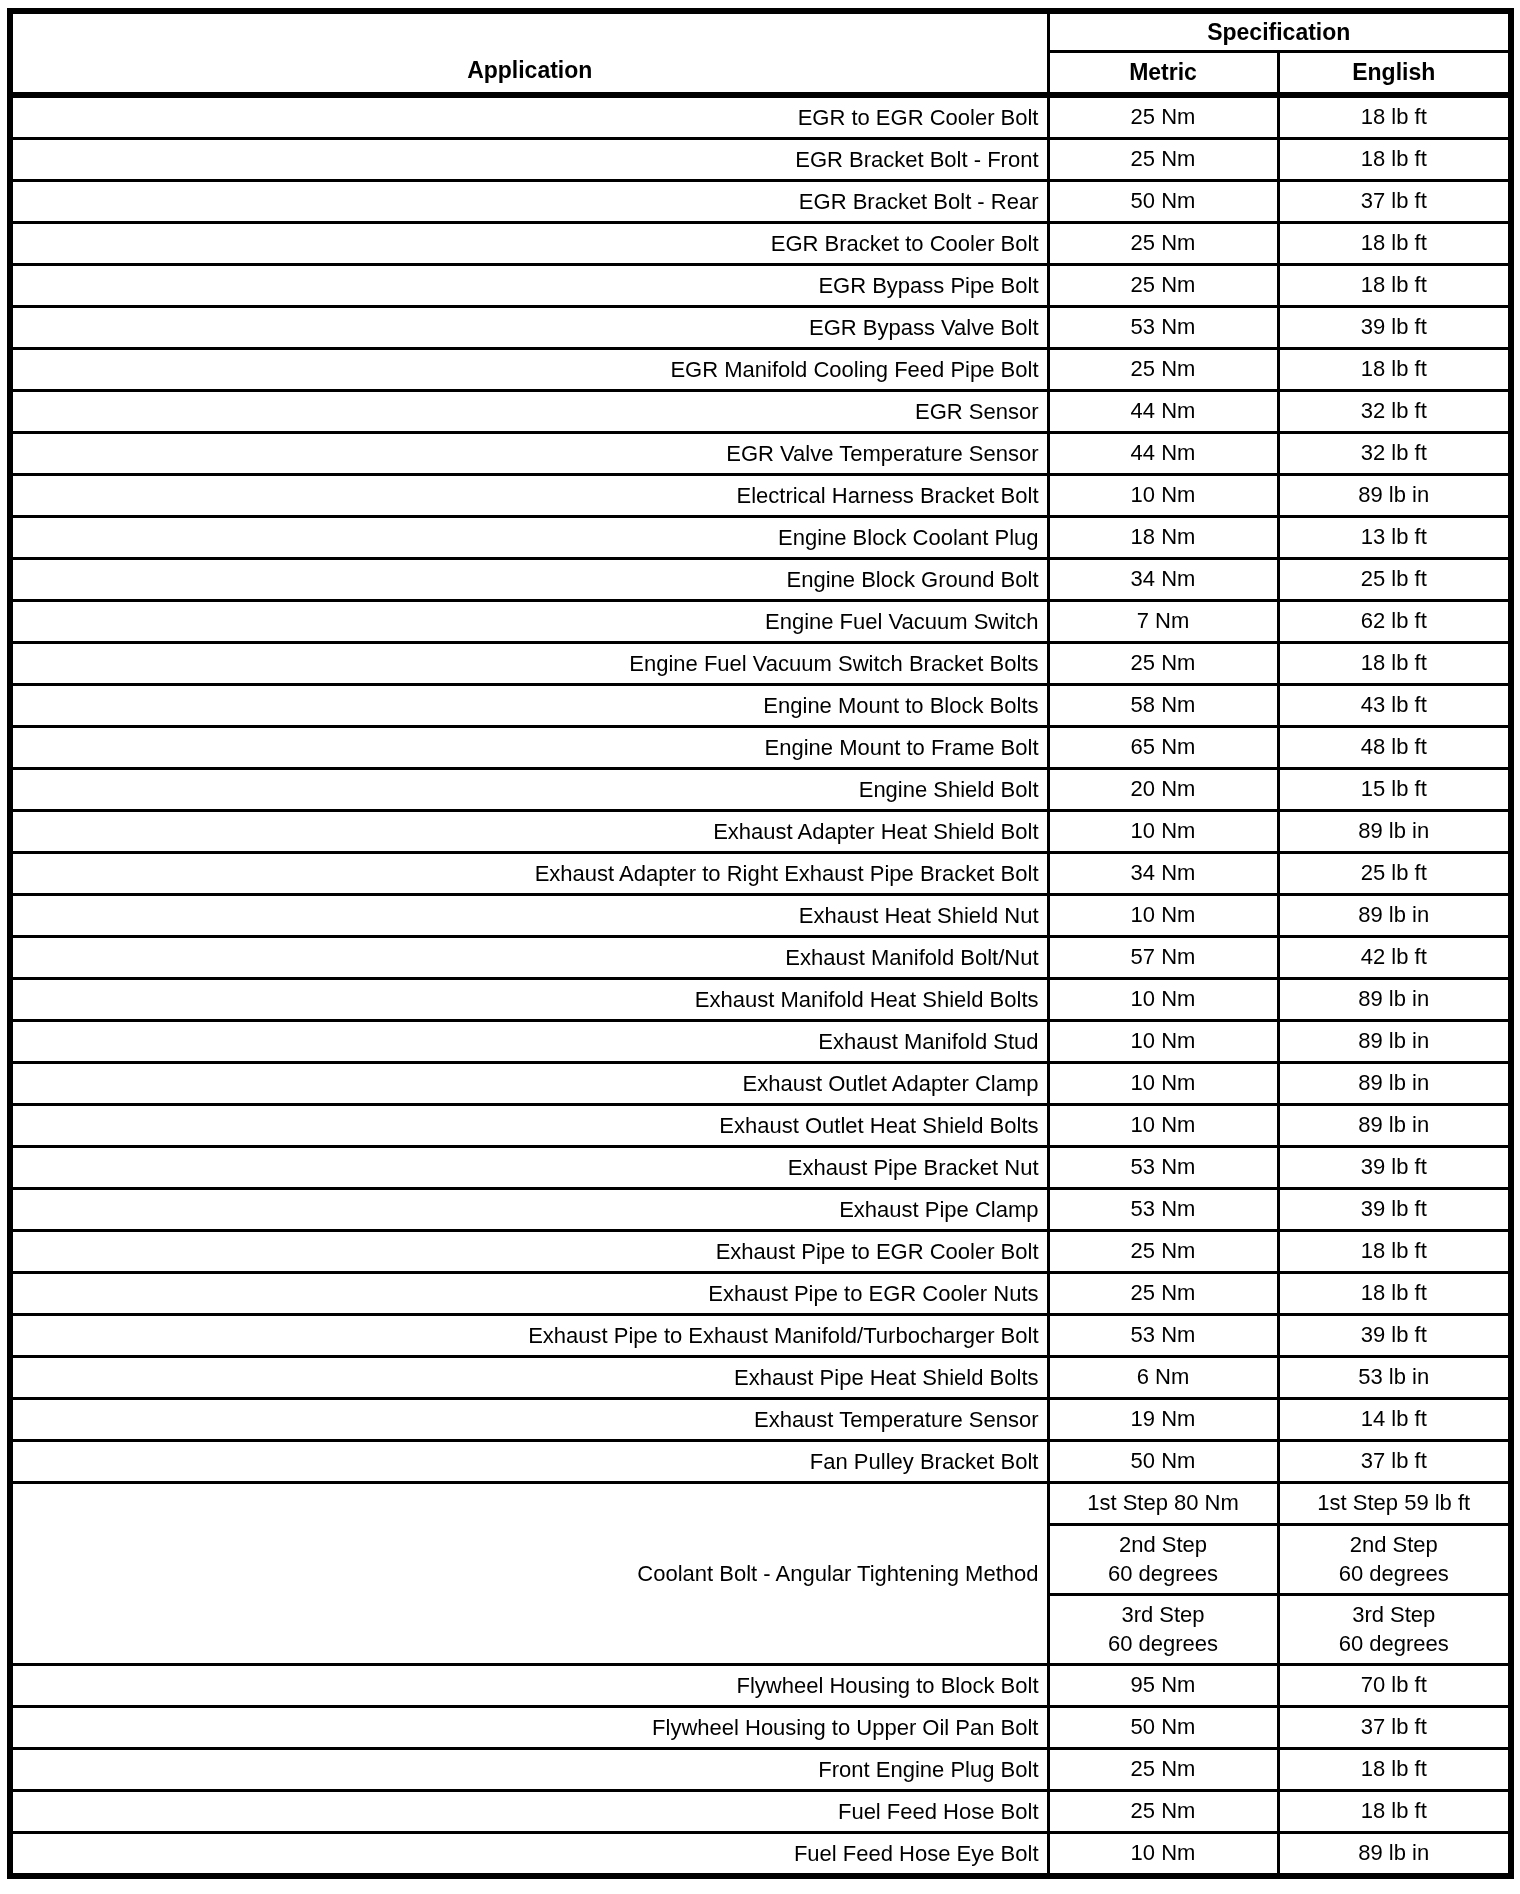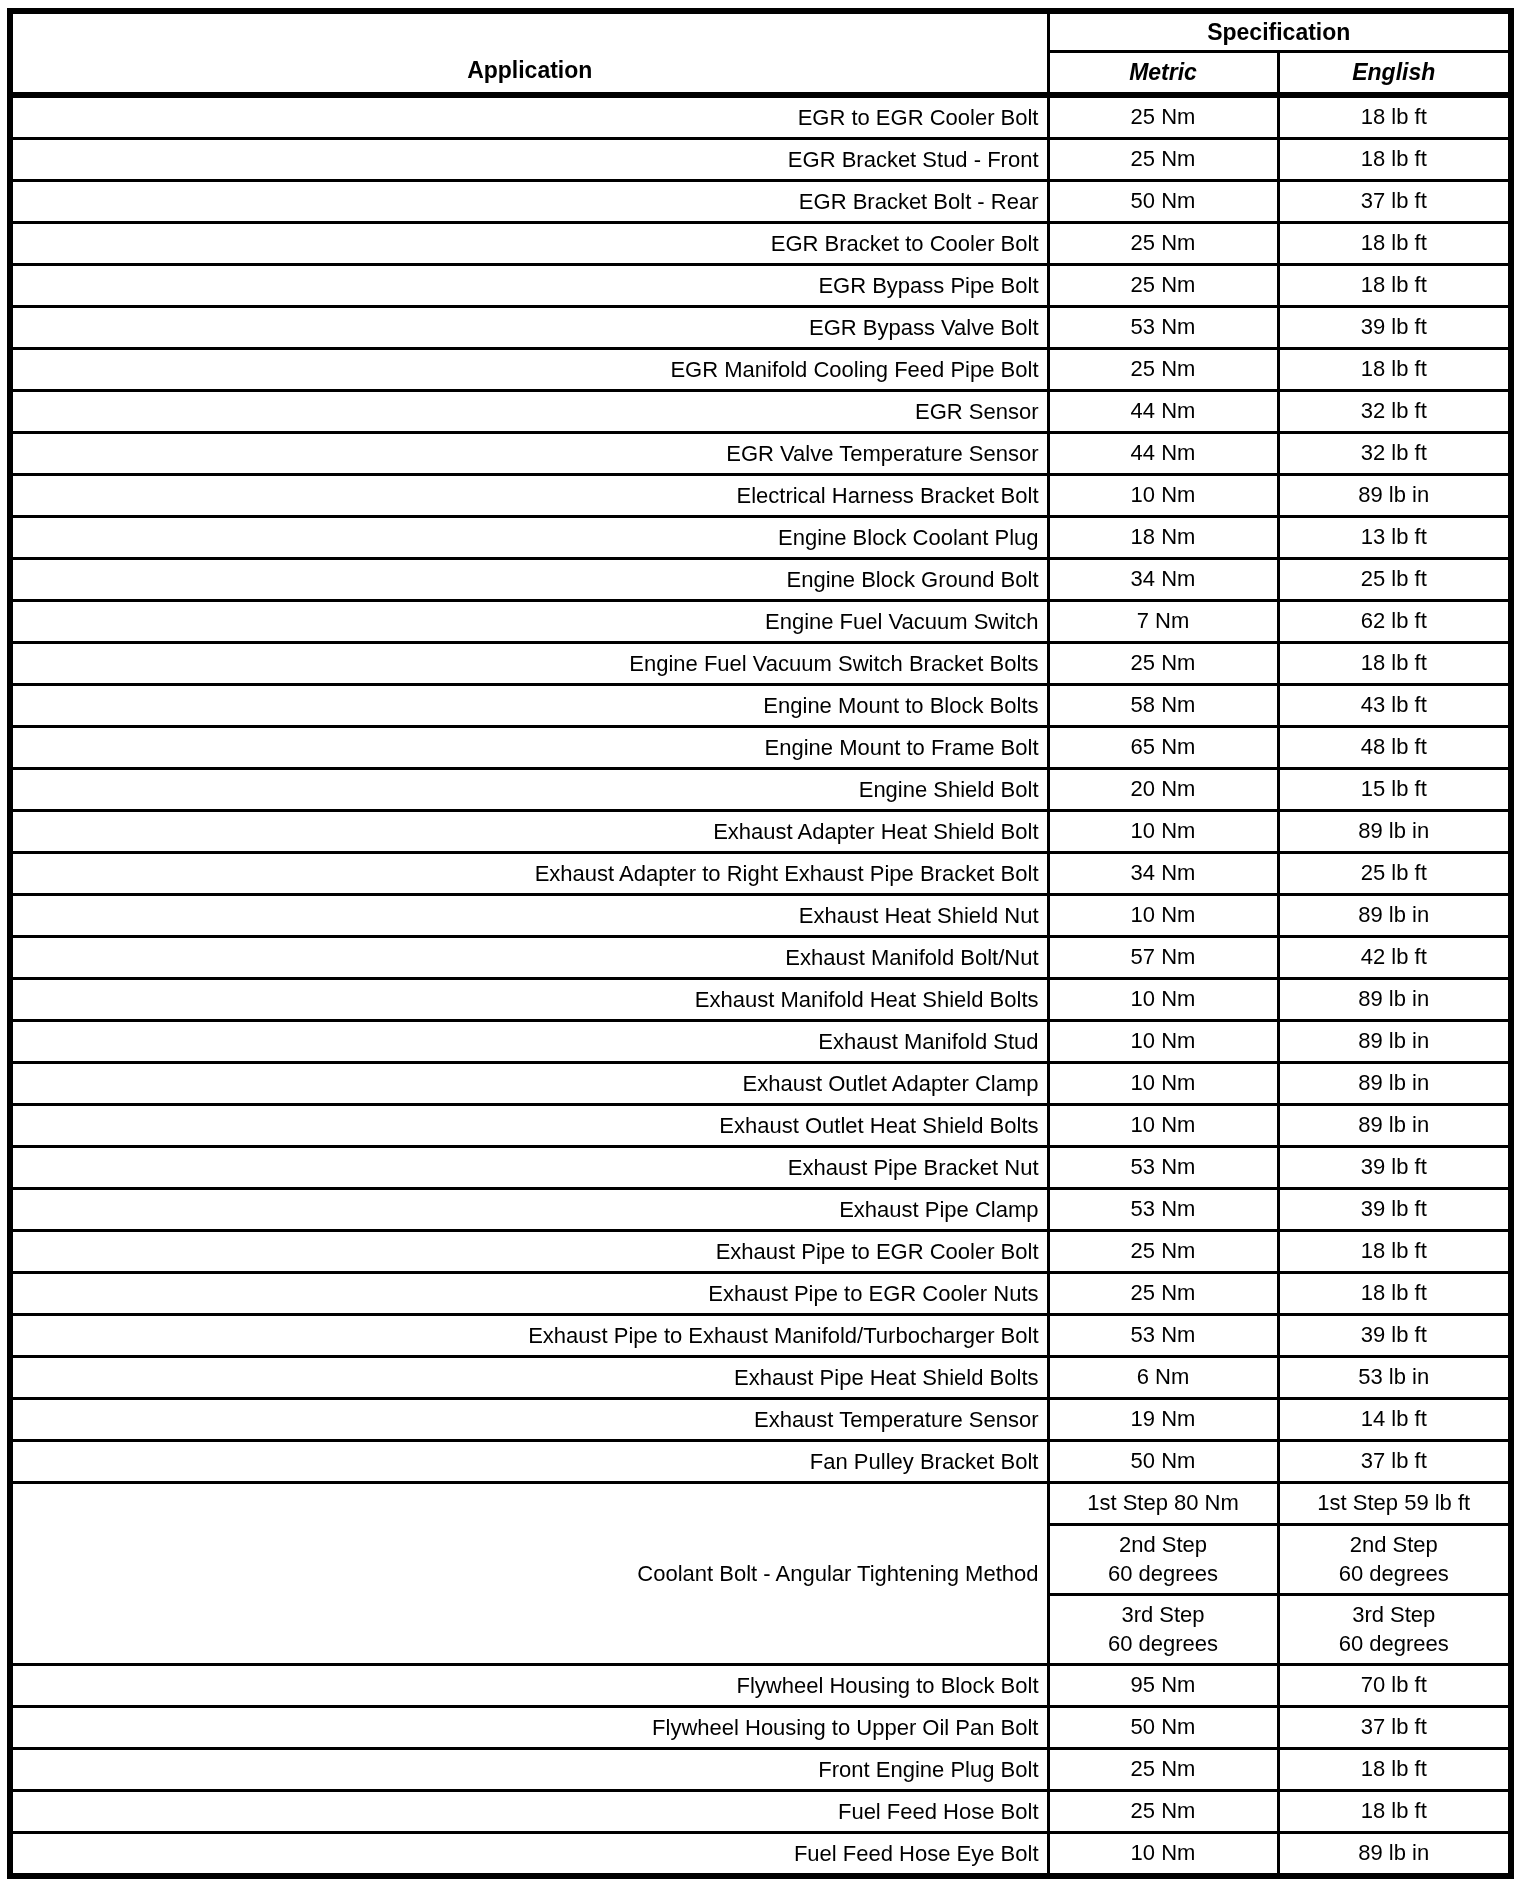--- a/index.html
+++ b/index.html
@@ -33,21 +33,21 @@
     overflow: hidden;
   }
   th {
     font-size: 23px;
     font-weight: bold;
     text-align: center;
     padding: 0;
     margin-top: 16px;
   }
   .spec-h { height: 36px; }
-  .hr2 th { height: 39px; border-bottom-width: 6px; font-style: italic; }
+  .hr2 th { height: 39px; border-bottom-width: 6px; }
   .app-h {
     vertical-align: bottom;
     padding-bottom: 8px;
     border-bottom-width: 6px;
   }
   td {
     font-size: 22px;
     height: 39px;
     padding: 0;
     vertical-align: middle;
@@ -84,21 +84,21 @@
         <th>English</th>
       </tr>
     </thead>
     <tbody id="tbody">
         <tr>
           <td class="app">EGR to EGR Cooler Bolt</td>
           <td class="val">25 Nm</td>
           <td class="val">18 lb ft</td>
         </tr>
         <tr>
-          <td class="app">EGR Bracket Stud - Front</td>
+          <td class="app">EGR Bracket Bolt - Front</td>
           <td class="val">25 Nm</td>
           <td class="val">18 lb ft</td>
         </tr>
         <tr>
           <td class="app">EGR Bracket Bolt - Rear</td>
           <td class="val">50 Nm</td>
           <td class="val">37 lb ft</td>
         </tr>
         <tr>
           <td class="app">EGR Bracket to Cooler Bolt</td>

